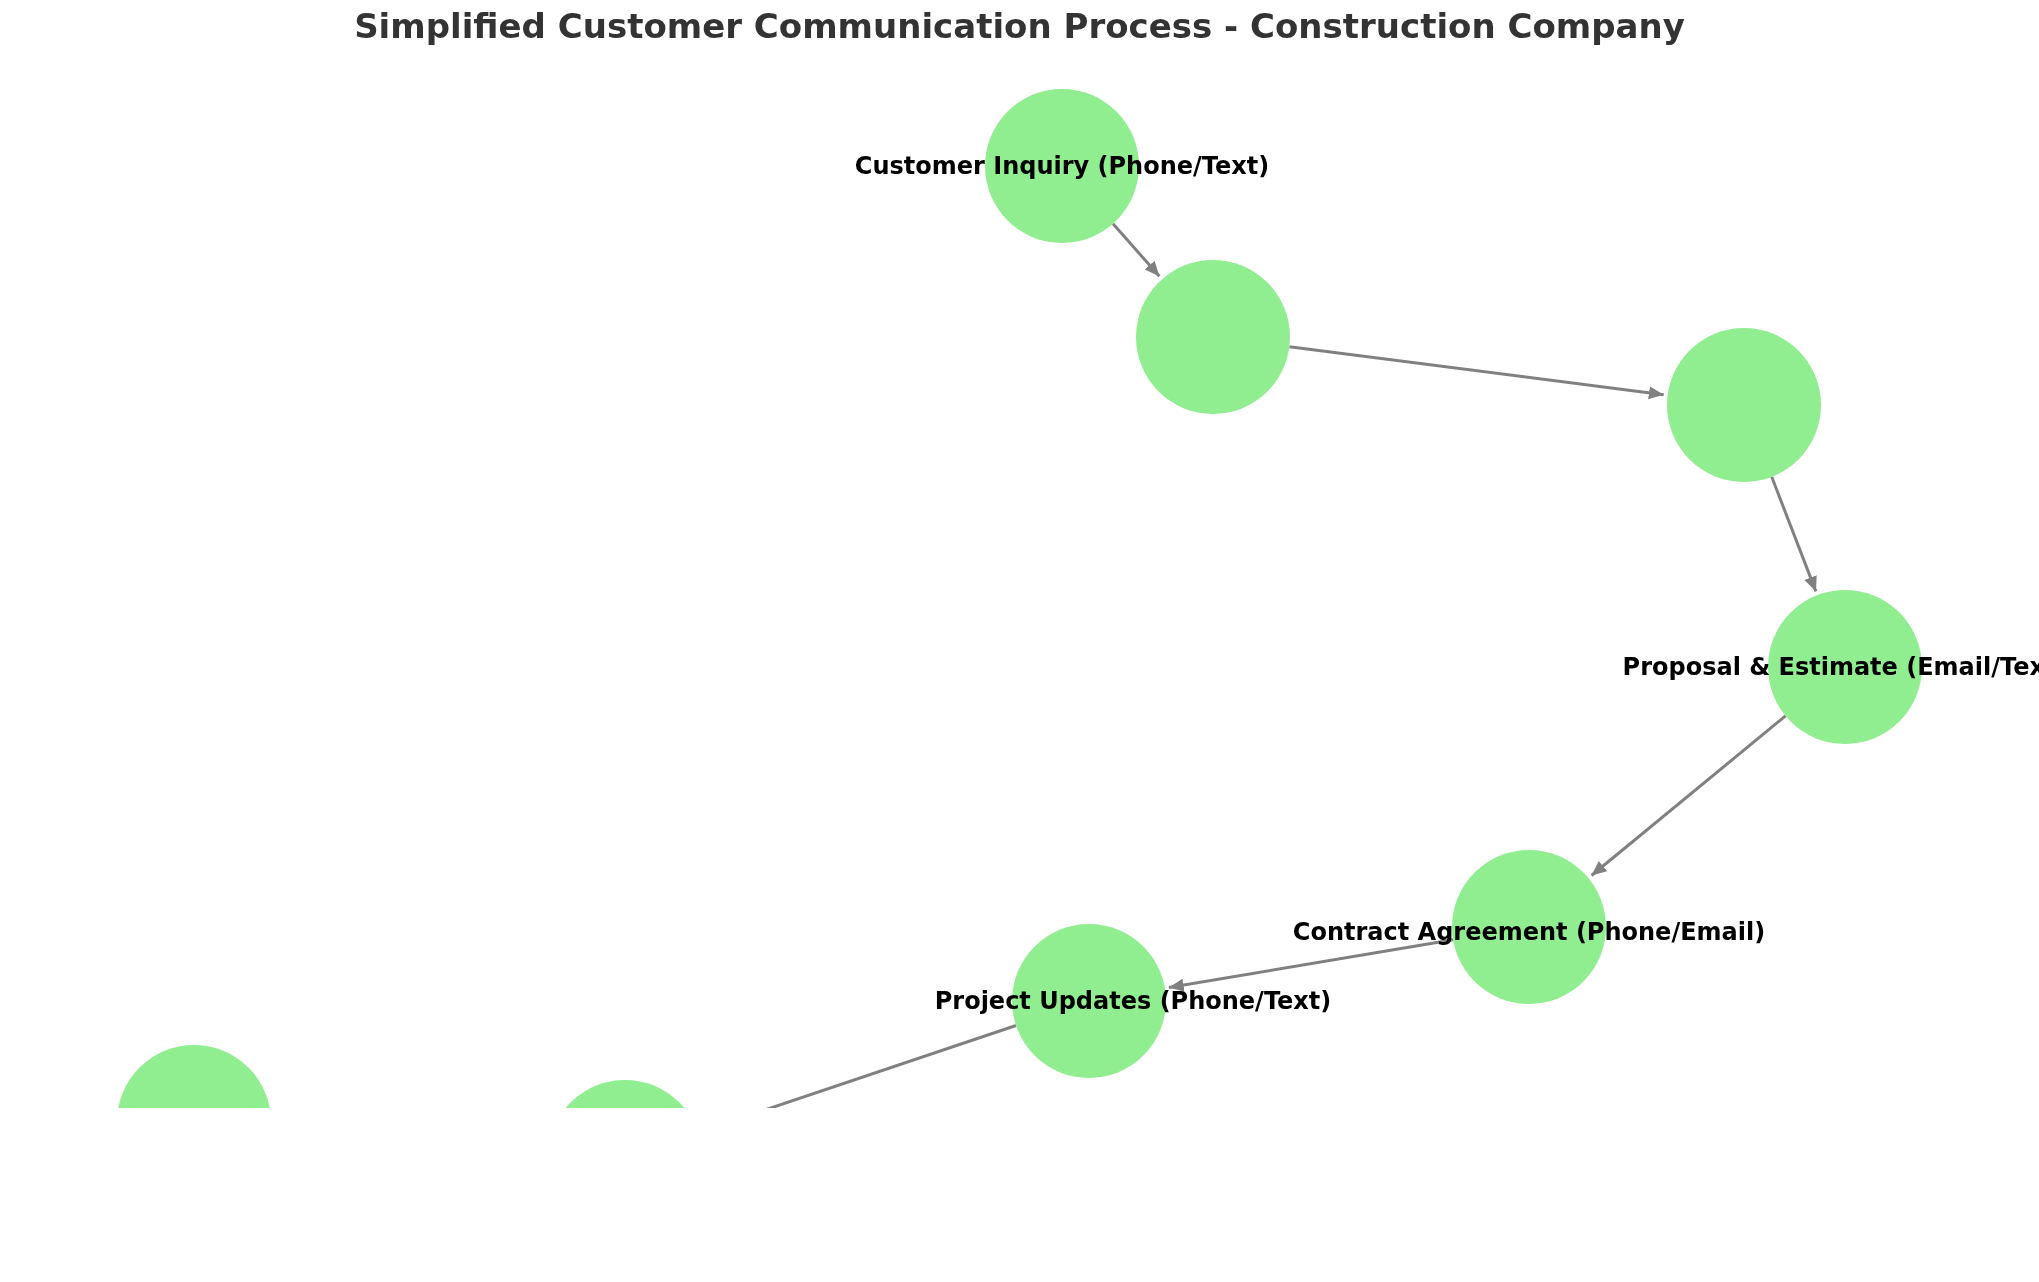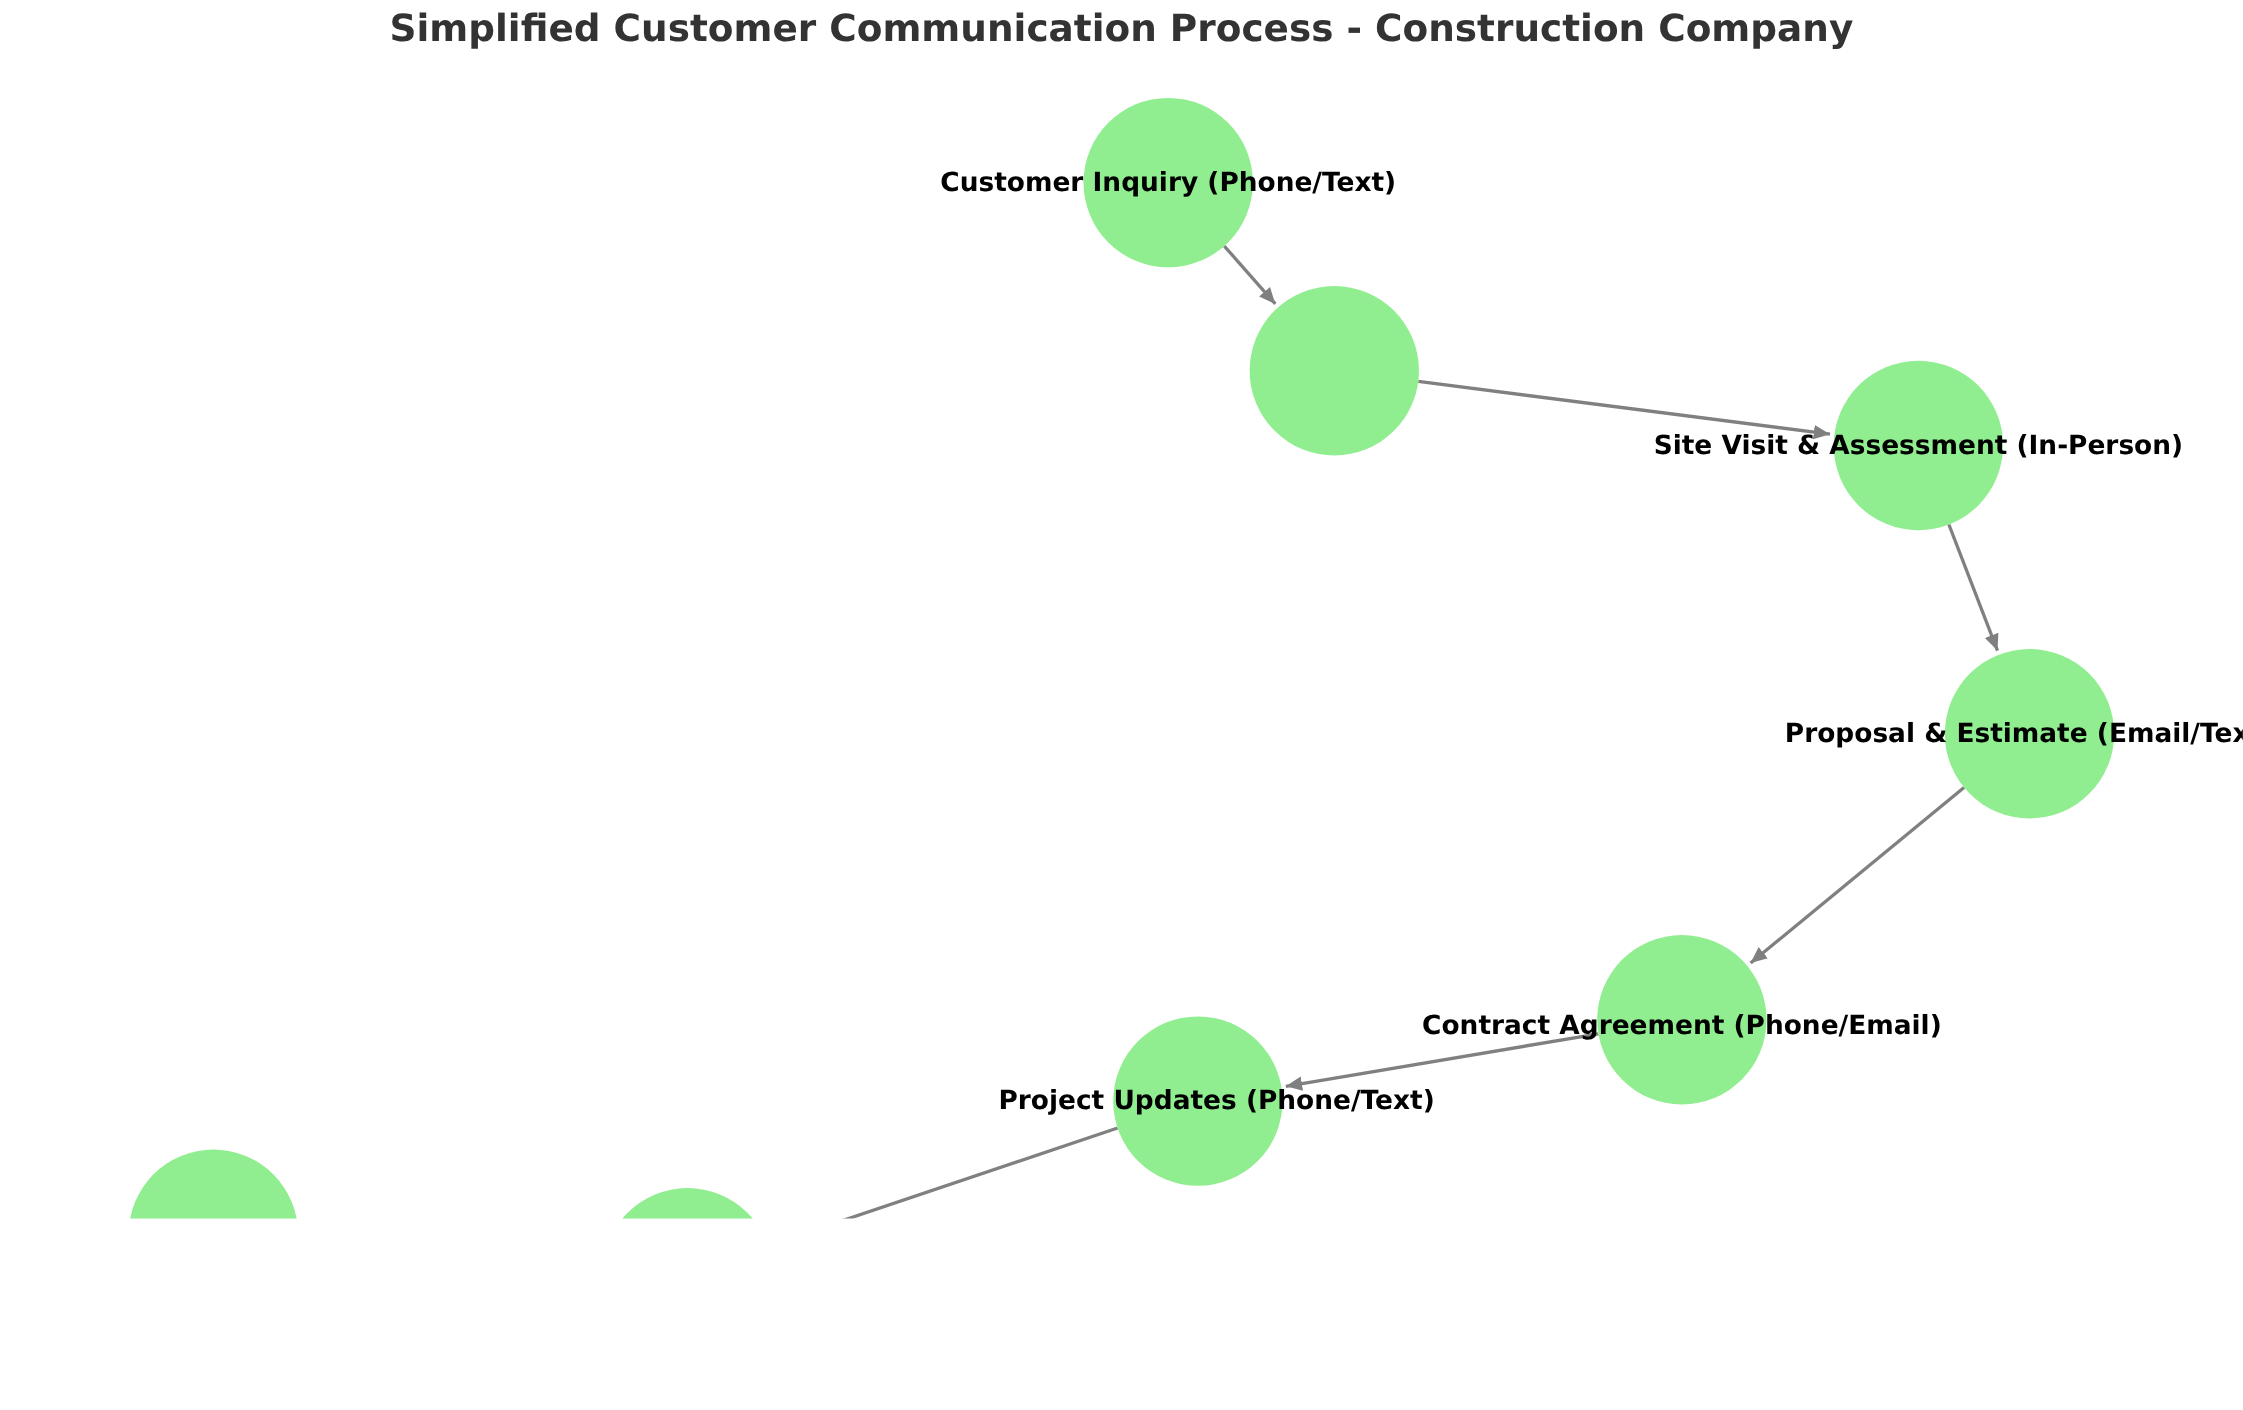--- a/index.html
+++ b/index.html
@@ -82,24 +82,23 @@
       <line x1="1453.1" y1="939.8" x2="1168.9" y2="987.6" marker-end="url(#arrowhead)"></line>
       <line x1="1016.0" y1="1025.5" x2="701.8" y2="1131.2" marker-end="url(#arrowhead)"></line>
       <line x1="548.3" y1="1150.8" x2="274.7" y2="1128.6" marker-end="url(#arrowhead)"></line>
     </svg>
 
   <div class="node-layer">
       <div class="node-circle" style="left: 985px; top: 89px; width: 154px; height: 154px;"></div>
       <div class="node-label" style="left: 1062px; top: 166px;">Customer Inquiry (Phone/Text)</div>
       <div class="node-circle" style="left: 1136px; top: 260px; width: 154px; height: 154px;"></div>
       <div class="node-circle" style="left: 1667px; top: 328px; width: 154px; height: 154px;"></div>
-      <div class="node-label" style="left: 1744px; top: 405px;">Site Visit &amp; Assessment (In-Person)</div>
       <div class="node-circle" style="left: 1768px; top: 590px; width: 154px; height: 154px;"></div>
       <div class="node-label" style="left: 1845px; top: 667px;">Proposal &amp; Estimate (Email/Text)</div>
       <div class="node-circle" style="left: 1452px; top: 850px; width: 154px; height: 154px;"></div>
       <div class="node-label" style="left: 1529px; top: 932px;">Contract Agreement (Phone/Email)</div>
       <div class="node-circle" style="left: 1012px; top: 924px; width: 154px; height: 154px;"></div>
-      <div class="node-label" style="left: 1106px; top: 1001px;">Project Updates (Phone/Text)</div>
+      <div class="node-label" style="left: 1133px; top: 1001px;">Project Updates (Phone/Text)</div>
       <div class="node-circle" style="left: 548px; top: 1080px; width: 154px; height: 154px;"></div>
       <div class="node-circle" style="left: 117px; top: 1045px; width: 154px; height: 154px;"></div>
       <div class="node-label" style="left: 194px; top: 1122px;">Project Follow-Up (Phone/Text)</div>
     </div>
 </div>
 
 </body></html>

